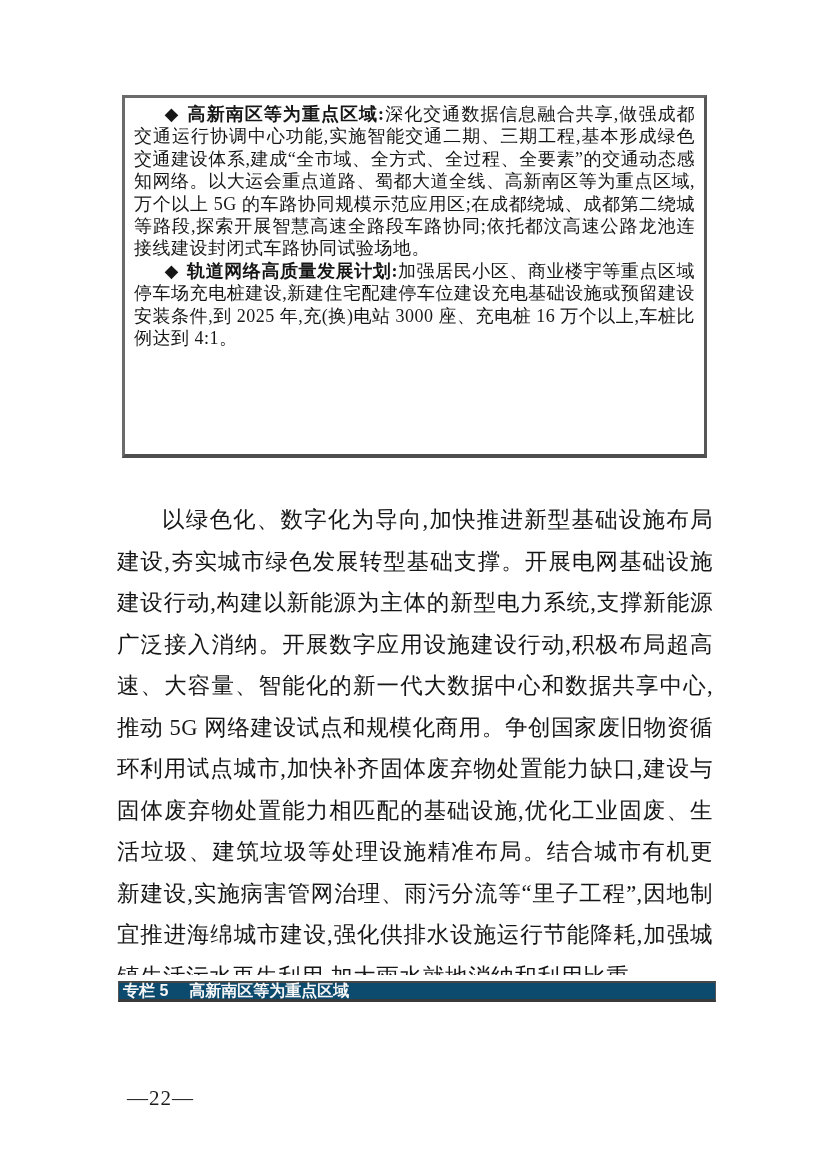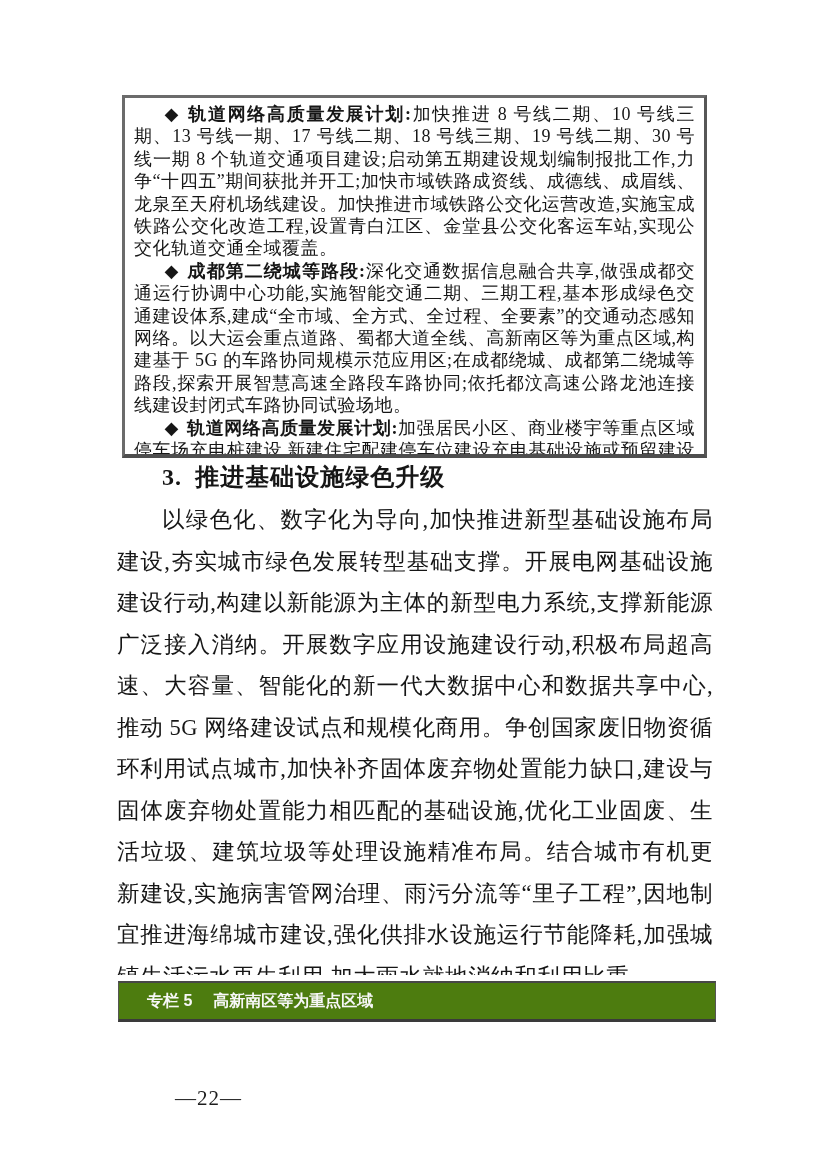--- a/index.html
+++ b/index.html
@@ -65,59 +65,56 @@
     text-indent: 2em;
     letter-spacing: 0.5px;
   }
 
   
   .column-bar {
     position: absolute;
     left: 118px;
     top: 981px;
     width: 598px;
-    height: 41px;
-    background: #4d7c0f;
+    height: 21px;
+    background: #0c4a6e;
     border-top: 2px solid #474747;
     border-bottom: 3px solid #3a3a3a;
     border-left: 1px solid #555555;
     border-right: 1px solid #555555;
     color: #f7f7f7;
     font-family: "Liberation Sans", "DejaVu Sans", sans-serif;
     font-weight: bold;
     font-size: 16px;
     display: flex;
     align-items: center;
-    padding-left: 28px;
+    padding-left: 4px;
   }
   .column-bar .bar-title { margin-left: 1.3em; }
 
   
   .page-number {
     position: absolute;
     left: 127px;
     top: 1086px;
     font-size: 21px;
     letter-spacing: 1px;
     color: #1c1c1c;
-    margin-left: 48px;
   }
 </style>
 </head>
 <body>
 
 <div class="page">
 
   <div class="highlight-box">
-    <p class="box-para"><span class="bullet">◆</span><span class="label">轨道网络高质量发展计划:</span><span class="text">加快推进 8 号线二期、10 号线三期、13 号线一期、17 号线二期、18 号线三期、19 号线二期、30 号线一期 8 个轨道交通项目建设;启动第五期建设规划编制报批工作,力争“十四五”期间获批并开工;加快市域铁路成资线、成德线、成眉线、龙泉至天府机场线建设。加快推进市域铁路公交化运营改造,实施宝成铁路公交化改造工程,设置青白江区、金堂县公交化客运车站,实现公交化轨道交通全域覆盖。</span></p>
-    <p class="box-para"><span class="bullet">◆</span><span class="label">成都第二绕城等路段:</span><span class="text">深化交通数据信息融合共享,做强成都交通运行协调中心功能,实施智能交通二期、三期工程,基本形成绿色交通建设体系,建成“全市域、全方式、全过程、全要素”的交通动态感知网络。以大运会重点道路、蜀都大道全线、高新南区等为重点区域,构建基于 5G 的车路协同规模示范应用区;在成都绕城、成都第二绕城等路段,探索开展智慧高速全路段车路协同;依托都汶高速公路龙池连接线建设封闭式车路协同试验场地。</span></p>
+    <p class="box-para"><span class="bullet">◆</span><span class="label">高新南区等为重点区域:</span><span class="text">深化交通数据信息融合共享,做强成都交通运行协调中心功能,实施智能交通二期、三期工程,基本形成绿色交通建设体系,建成“全市域、全方式、全过程、全要素”的交通动态感知网络。以大运会重点道路、蜀都大道全线、高新南区等为重点区域,万个以上 5G 的车路协同规模示范应用区;在成都绕城、成都第二绕城等路段,探索开展智慧高速全路段车路协同;依托都汶高速公路龙池连接线建设封闭式车路协同试验场地。</span></p>
     <p class="box-para"><span class="bullet">◆</span><span class="label">轨道网络高质量发展计划:</span><span class="text">加强居民小区、商业楼宇等重点区域停车场充电桩建设,新建住宅配建停车位建设充电基础设施或预留建设安装条件,到 2025 年,充(换)电站 3000 座、充电桩 16 万个以上,车桩比例达到 4:1。</span></p>
   </div>
 
-  <h3 class="section-heading"><span class="num">3.</span><span>推进基础设施绿色升级</span></h3>
 
   <p class="body-paragraph">以绿色化、数字化为导向,加快推进新型基础设施布局建设,夯实城市绿色发展转型基础支撑。开展电网基础设施建设行动,构建以新能源为主体的新型电力系统,支撑新能源广泛接入消纳。开展数字应用设施建设行动,积极布局超高速、大容量、智能化的新一代大数据中心和数据共享中心,推动 5G 网络建设试点和规模化商用。争创国家废旧物资循环利用试点城市,加快补齐固体废弃物处置能力缺口,建设与固体废弃物处置能力相匹配的基础设施,优化工业固废、生活垃圾、建筑垃圾等处理设施精准布局。结合城市有机更新建设,实施病害管网治理、雨污分流等“里子工程”,因地制宜推进海绵城市建设,强化供排水设施运行节能降耗,加强城镇生活污水再生利用,加大雨水就地消纳和利用比重。</p>
 
   <div class="column-bar">
     <span class="bar-label">专栏 5</span>
     <span class="bar-title">高新南区等为重点区域</span>
   </div>
 
   <div class="page-number">—22—</div>
 

